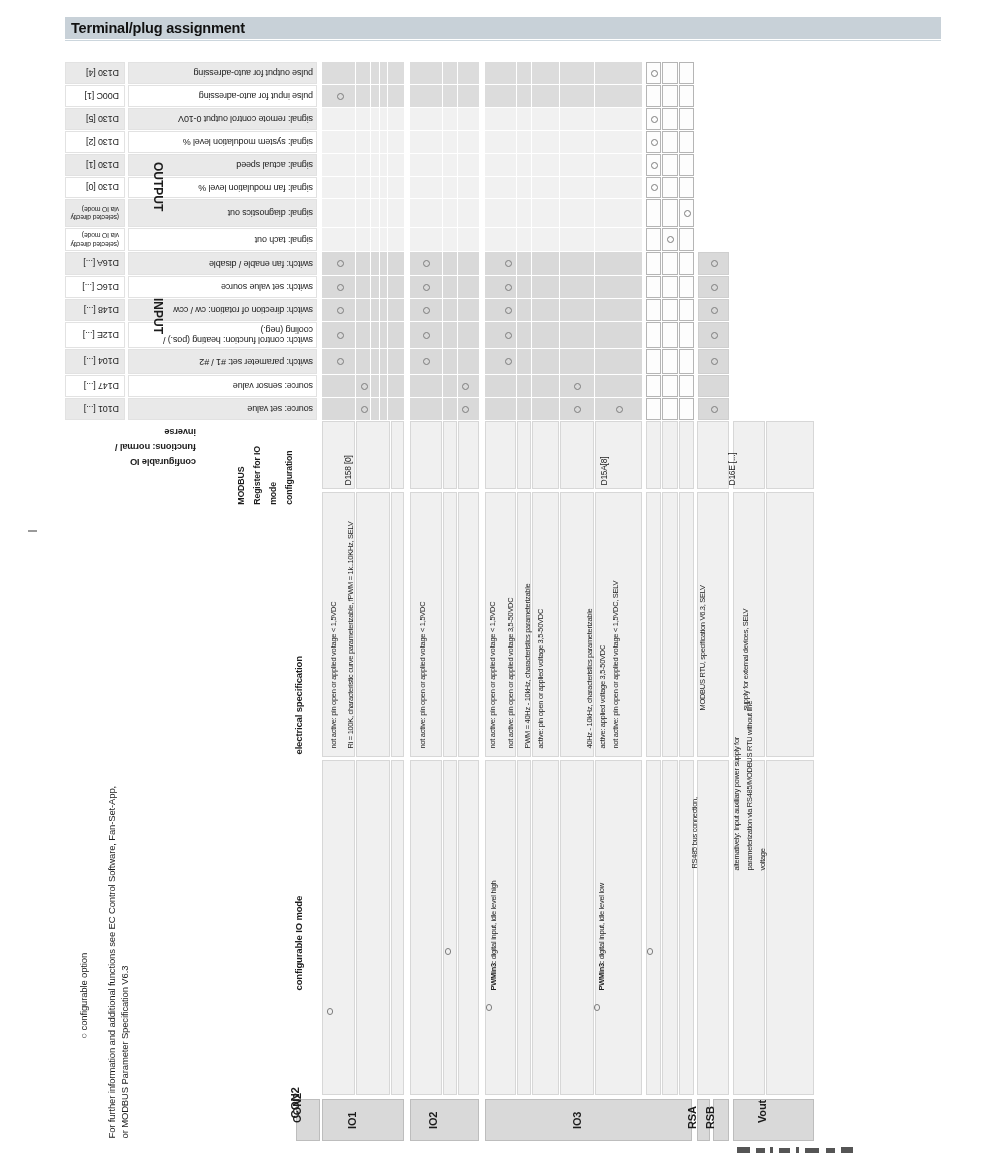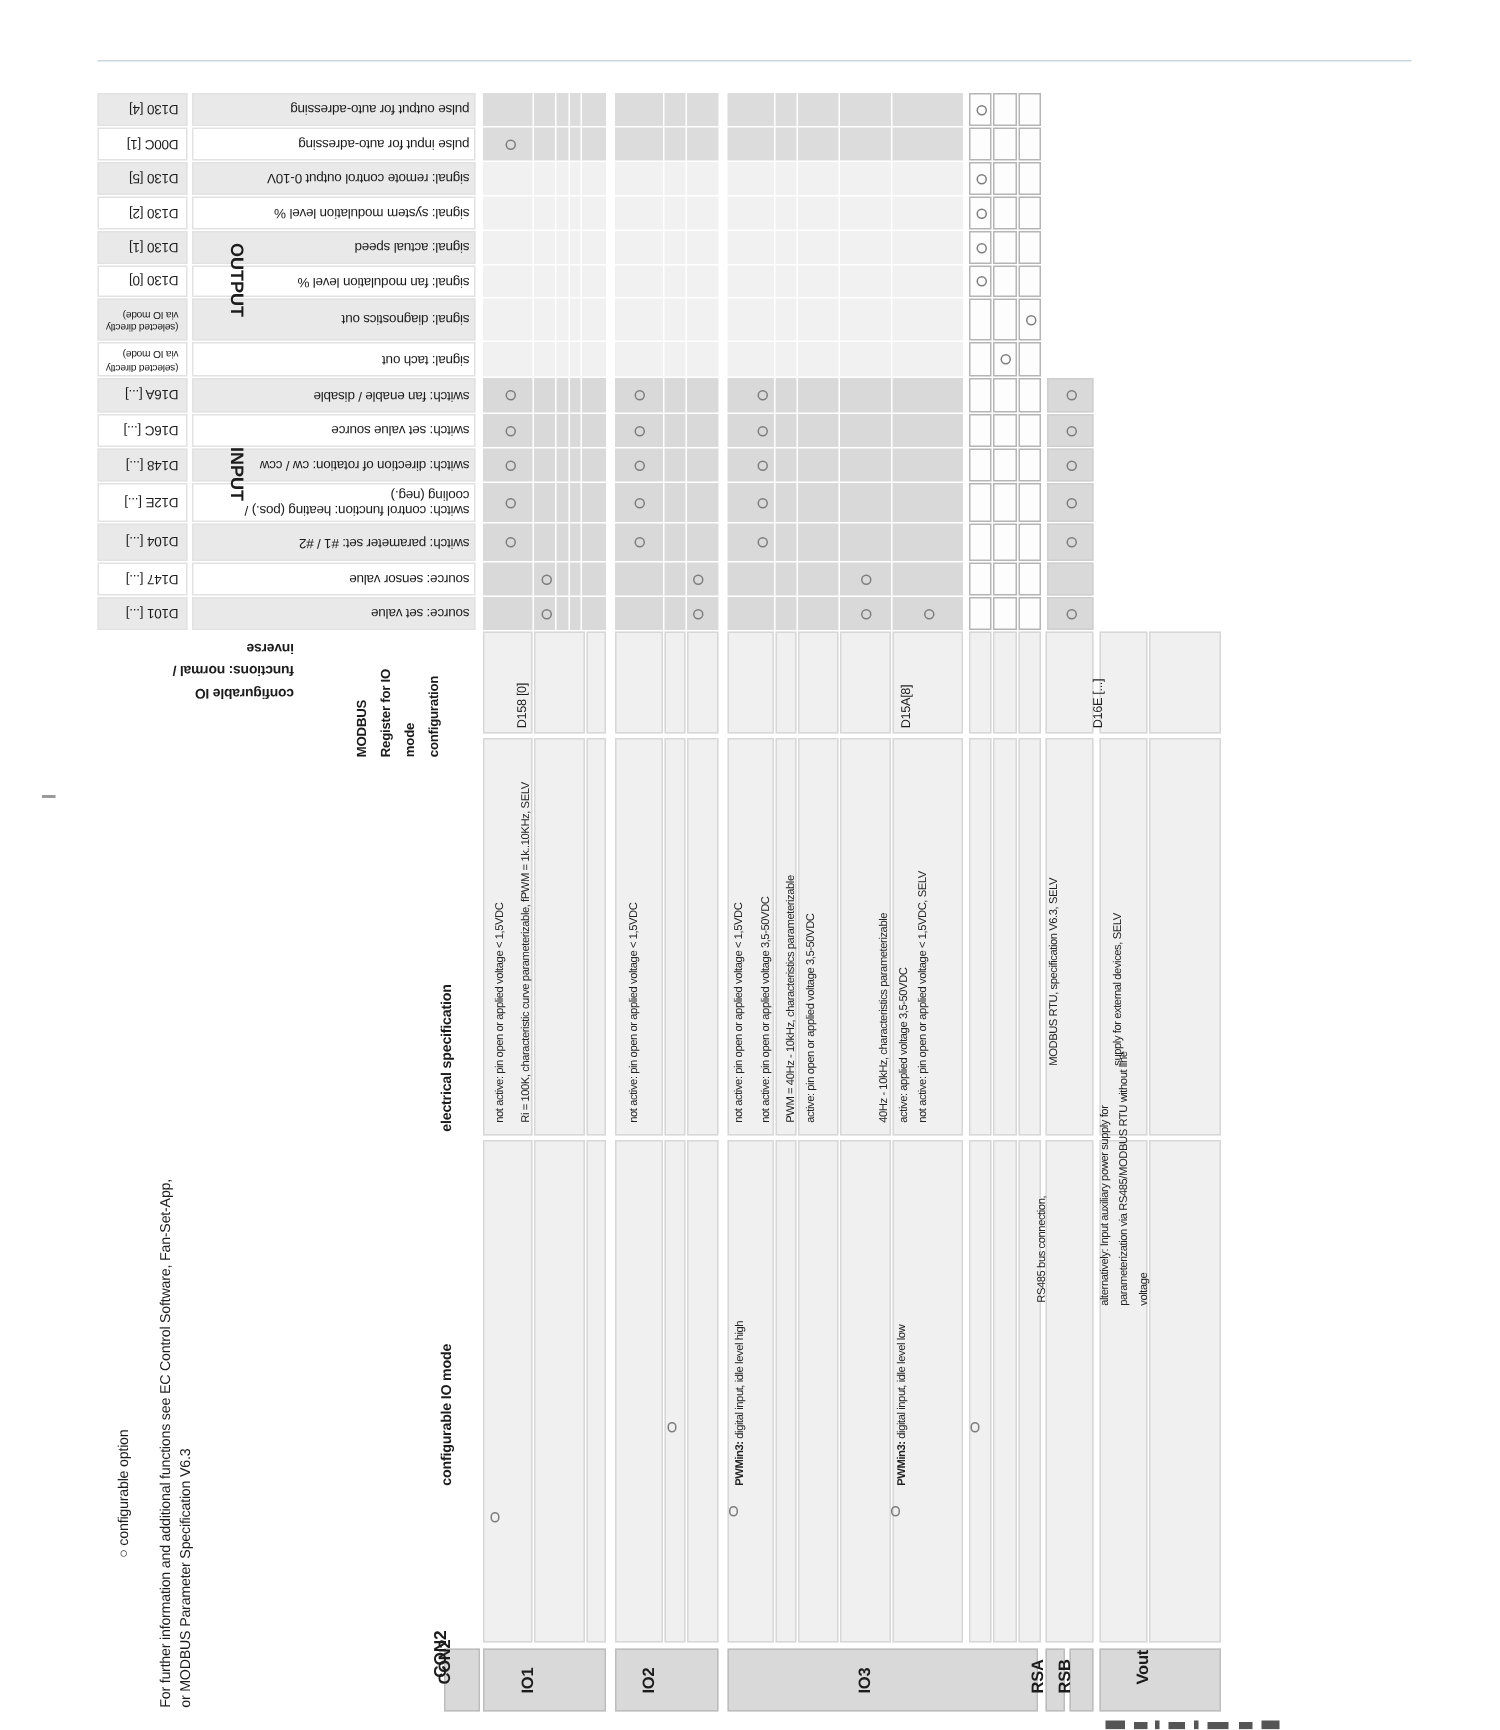--- a/index.html
+++ b/index.html
@@ -24,20 +24,23 @@
   .cell{position:absolute;box-sizing:border-box;}
   .ring{position:absolute;box-sizing:border-box;border:1.3px solid #7d7d7d;
         border-radius:50%;width:7px;height:7px;background:transparent;}
   .blob{position:absolute;background:#555;}
 </style>
 </head>
 <body>
 
 <div id="page">
 
+  <div id="titlebar" class="abs">
+    <span>Terminal/plug assignment</span>
+  </div>
   <div id="titleline" class="abs"></div>
 
   <div class="abs" style="left:28px;top:530px;width:9px;height:2px;background:#9a9a9a;"></div>
 
   <div id="cells">
       <div class="cell" style="left: 65px; top: 62px; width: 60px; height: 22px; background: rgb(233, 233, 233); border: 1px solid rgb(226, 226, 226);">
         <div class="flip" style="left: 0px; top: 0px; width: 100%; height: 100%; display: flex; flex-direction: column; justify-content: center; padding-left: 5px; box-sizing: border-box; font-size: 9px;">
           <div>D130 [4]</div>
         </div>
       </div>

